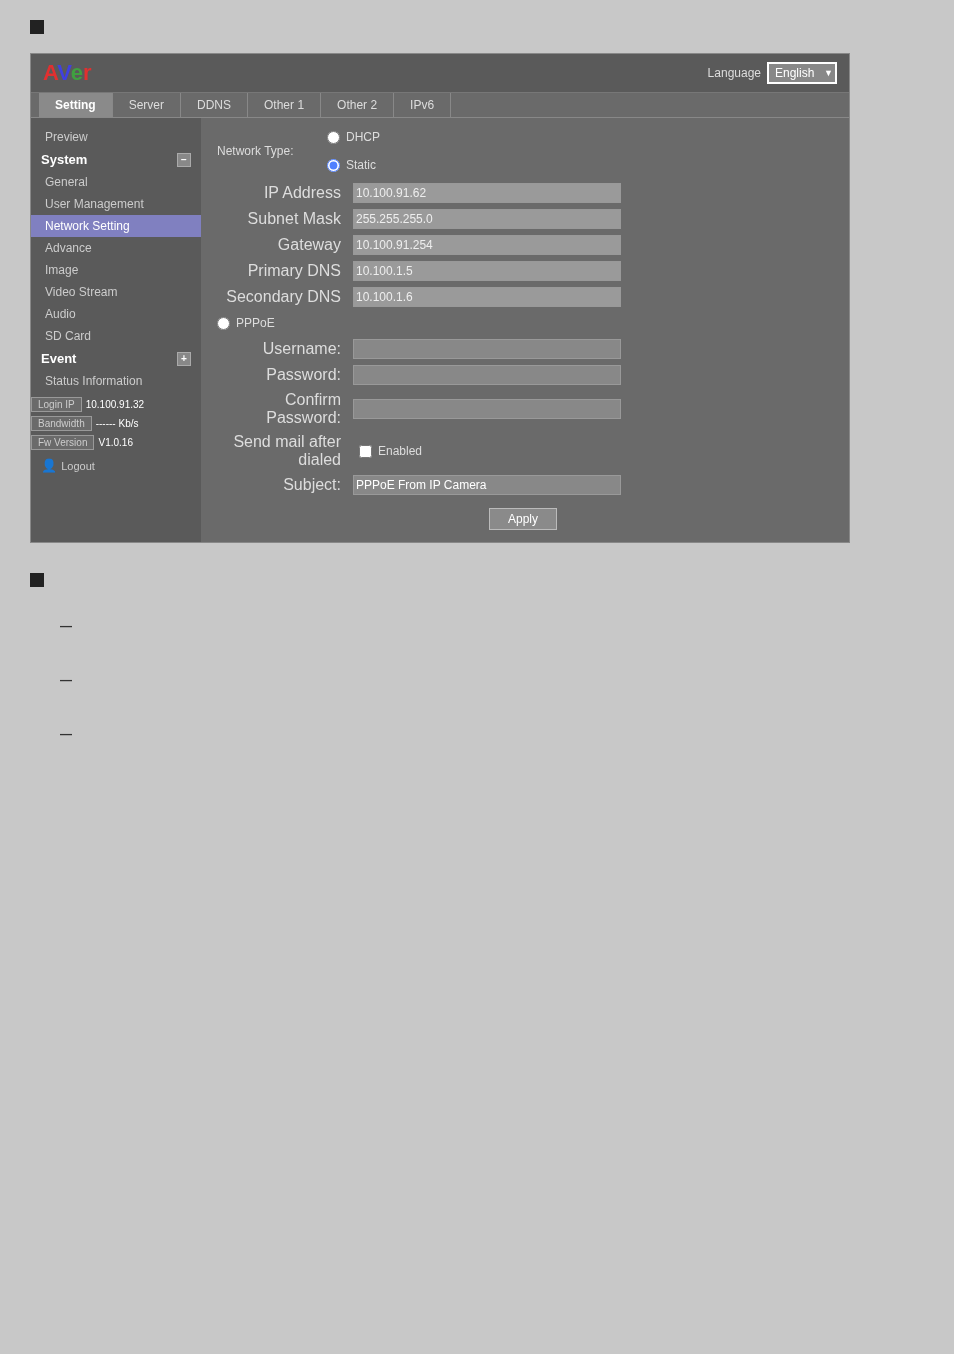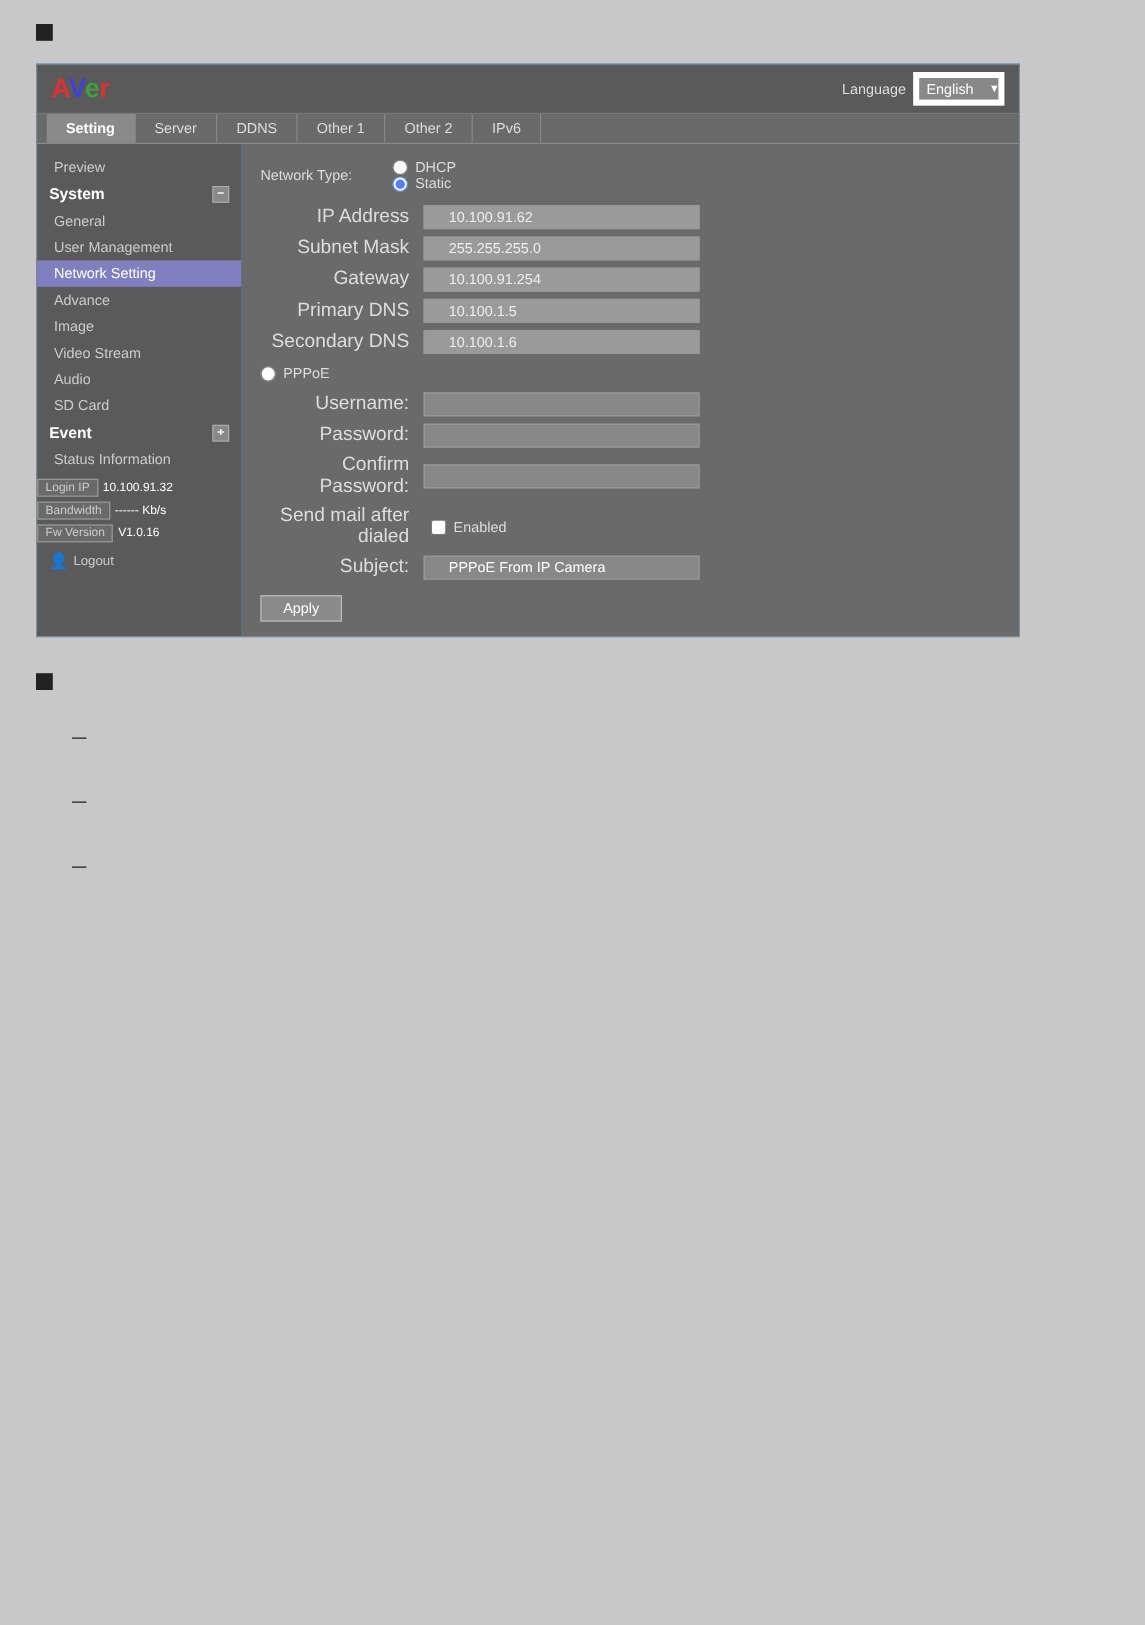--- a/index.html
+++ b/index.html
@@ -54,21 +54,21 @@
       align-items: center;
       gap: 6px;
     }
     .language-label {
       color: #ddd;
       font-size: 12px;
     }
     .language-select {
       background: #888;
       color: #fff;
-      border: 5px solid #ffffff;
+      border: 2px solid #ffffff;
       padding: 2px 20px 2px 6px;
       font-size: 12px;
       appearance: none;
       cursor: pointer;
       position: relative;
     }
     .lang-select-wrap {
       position: relative;
       display: inline-block;
     }
@@ -186,21 +186,21 @@
     }
     .network-type-label {
       color: #ddd;
       font-size: 12px;
       min-width: 100px;
     }
 
     .radio-group {
       display: flex;
       flex-direction: column;
-      gap: 0;
+      gap: 14px;
     }
 
     .radio-option {
       display: flex;
       align-items: center;
       gap: 6px;
       color: #ddd;
       font-size: 12px;
     }
     .radio-option input[type="radio"] {
@@ -222,23 +222,23 @@
       color: #ddd;
       font-size: 16px;
       text-align: right;
       width: 130px;
       padding-right: 10px;
     }
     .form-input {
       background: #888;
       border: 1px solid #999;
       color: #fff;
-      padding: 2px 20px;
-      font-size: 12px;
-      width: 230px;
+      padding: 2px 2px;
+      font-size: 12px;
+      width: 268px;
     }
     .form-input.disabled-input {
       background: #9a9a9a;
       color: #eee;
     }
 
     .pppoe-row {
       display: flex;
       align-items: center;
       gap: 6px;
@@ -258,21 +258,21 @@
       font-size: 12px;
       padding: 3px 6px;
     }
     .checkbox-row input[type="checkbox"] {
       width: 13px;
       height: 13px;
     }
 
     .apply-btn-row {
       display: flex;
-      justify-content: flex-start;
+      justify-content: center;
       margin-top: 10px;
       padding-right: 4px;
     }
     .apply-btn {
       background: #8a8a8a;
       color: #fff;
       border: 1px solid #bbb;
       padding: 3px 18px;
       font-size: 12px;
       cursor: pointer;

